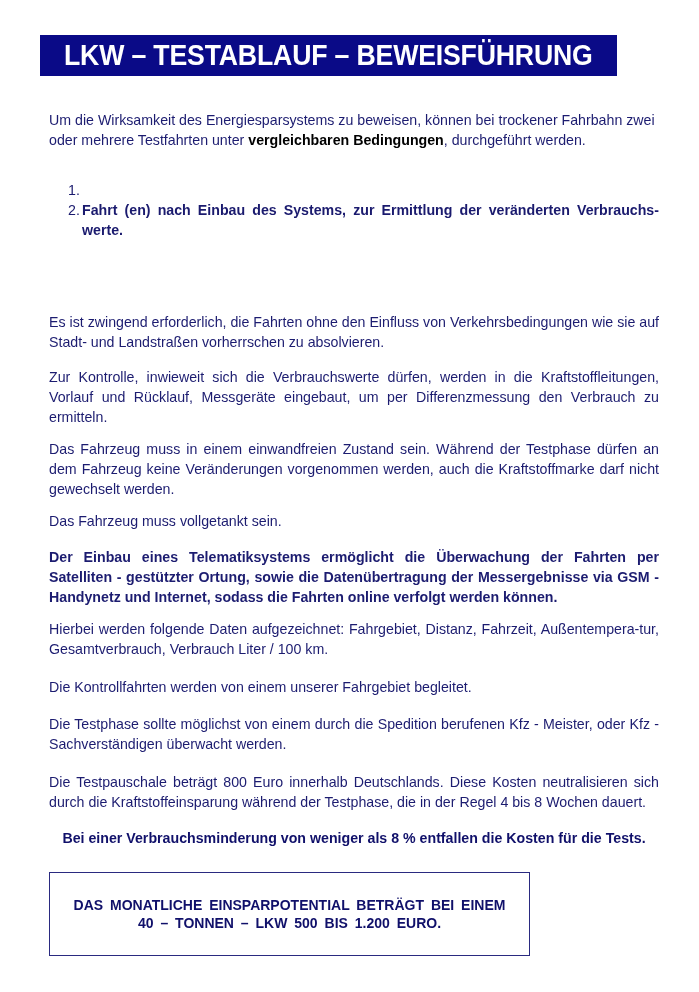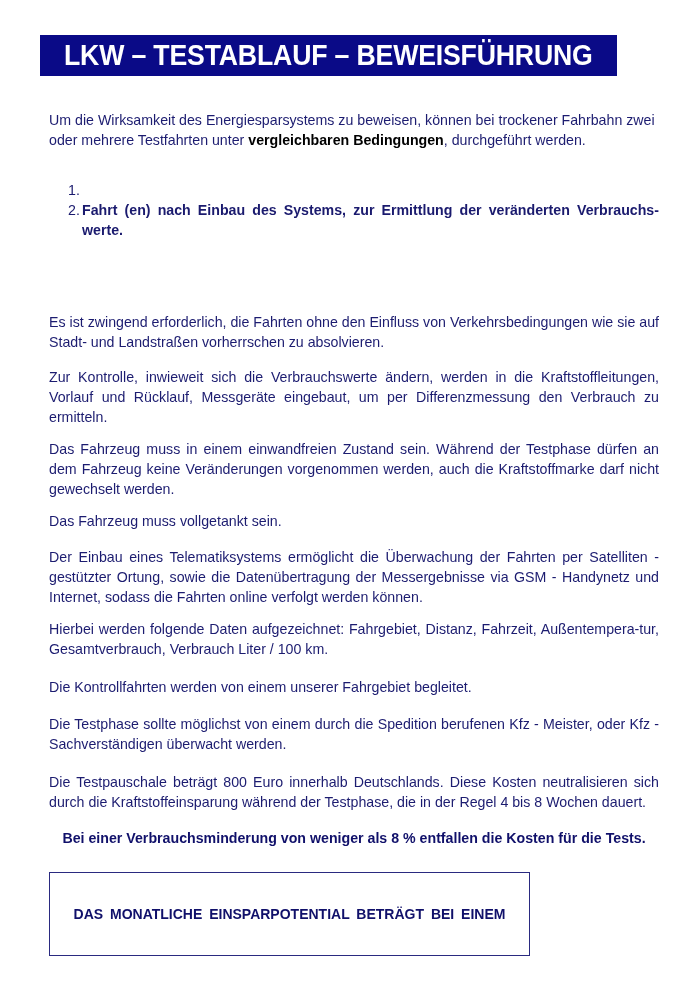--- a/index.html
+++ b/index.html
@@ -15,21 +15,21 @@
   .intro { top: 110px; text-align: left; }
   .intro b { font-weight: bold; color: #000000; }
   ol.steps { position: absolute; left: 49px; top: 180px; width: 610px; margin: 0; padding: 0; list-style: none;
              font-size: 14.2px; line-height: 20px; font-weight: bold; color: #1a1a6e; }
   ol.steps li { position: relative; padding-left: 33px; margin-bottom: 20px; text-align: justify; }
   ol.steps li .num { position: absolute; left: 19px; top: 0; font-weight: normal; }
   .p1 { top: 312px; }
   .p2 { top: 367px; }
   .p3 { top: 439px; }
   .p4 { top: 511px; }
-  .p5 { top: 547px; }
+  .p5 { top: 547px; font-weight: bold; }
   .p6 { top: 619px; }
   .p7 { top: 677px; }
   .p8 { top: 714px; }
   .p9 { top: 772px; }
   .note { position: absolute; left: 49px; width: 610px; top: 828px; text-align: center;
           font-weight: bold; font-size: 14.2px; line-height: 20px; color: #10106a; }
   .box { position: absolute; left: 49px; top: 872px; width: 481px; height: 84px;
          border: 1.5px solid #2a2a80; box-sizing: border-box;
          display: flex; flex-direction: column; align-items: center; justify-content: center;
          font-weight: bold; font-size: 14px; line-height: 18px; color: #10106a; word-spacing: 3px; }
@@ -47,26 +47,27 @@
   <li>
     <span class="num">1.</span>
   </li>
   <li>
     <span class="num">2.</span>
     <span>Fahrt (en) nach Einbau des Systems, zur Ermittlung der veränderten Verbrauchs-werte.</span>
   </li>
 </ol>
 
 <div class="para p1">Es ist zwingend erforderlich, die Fahrten ohne den Einfluss von Verkehrsbedingungen wie sie auf Stadt- und Landstraßen vorherrschen zu absolvieren.</div>
-<div class="para p2">Zur Kontrolle, inwieweit sich die Verbrauchswerte ändern, werden in die Kraftstoffleitungen, Vorlauf und Rücklauf, Messgeräte eingebaut, um per Differenzmessung den Verbrauch zu ermitteln.</div>
+<div class="para p2">Zur Kontrolle, inwieweit sich die Verbrauchswerte dürfen, werden in die Kraftstoffleitungen, Vorlauf und Rücklauf, Messgeräte eingebaut, um per Differenzmessung den Verbrauch zu ermitteln.</div>
 <div class="para p3">Das Fahrzeug muss in einem einwandfreien Zustand sein. Während der Testphase dürfen an dem Fahrzeug keine Veränderungen vorgenommen werden, auch die Kraftstoffmarke darf nicht gewechselt werden.</div>
 <div class="para p4">Das Fahrzeug muss vollgetankt sein.</div>
 <div class="para p5">Der Einbau eines Telematiksystems ermöglicht die Überwachung der Fahrten per Satelliten - gestützter Ortung, sowie die Datenübertragung der Messergebnisse via GSM - Handynetz und Internet, sodass die Fahrten online verfolgt werden können.</div>
 <div class="para p6">Hierbei werden folgende Daten aufgezeichnet: Fahrgebiet, Distanz, Fahrzeit, Außentempera-tur, Gesamtverbrauch, Verbrauch Liter / 100 km.</div>
 <div class="para p7">Die Kontrollfahrten werden von einem unserer Fahrgebiet begleitet.</div>
 <div class="para p8">Die Testphase sollte möglichst von einem durch die Spedition berufenen Kfz - Meister, oder Kfz - Sachverständigen überwacht werden.</div>
 <div class="para p9">Die Testpauschale beträgt 800 Euro innerhalb Deutschlands. Diese Kosten neutralisieren sich durch die Kraftstoffeinsparung während der Testphase, die in der Regel 4 bis 8 Wochen dauert.</div>
 
 <div class="note">Bei einer Verbrauchsminderung von weniger als 8 % entfallen die Kosten für die Tests.</div>
 
 <div class="box">
   <div>DAS MONATLICHE EINSPARPOTENTIAL BETRÄGT BEI EINEM</div>
+  <div>40 – TONNEN – LKW 500 BIS 1.200 EURO.</div>
 </div>
 
 </body></html>

